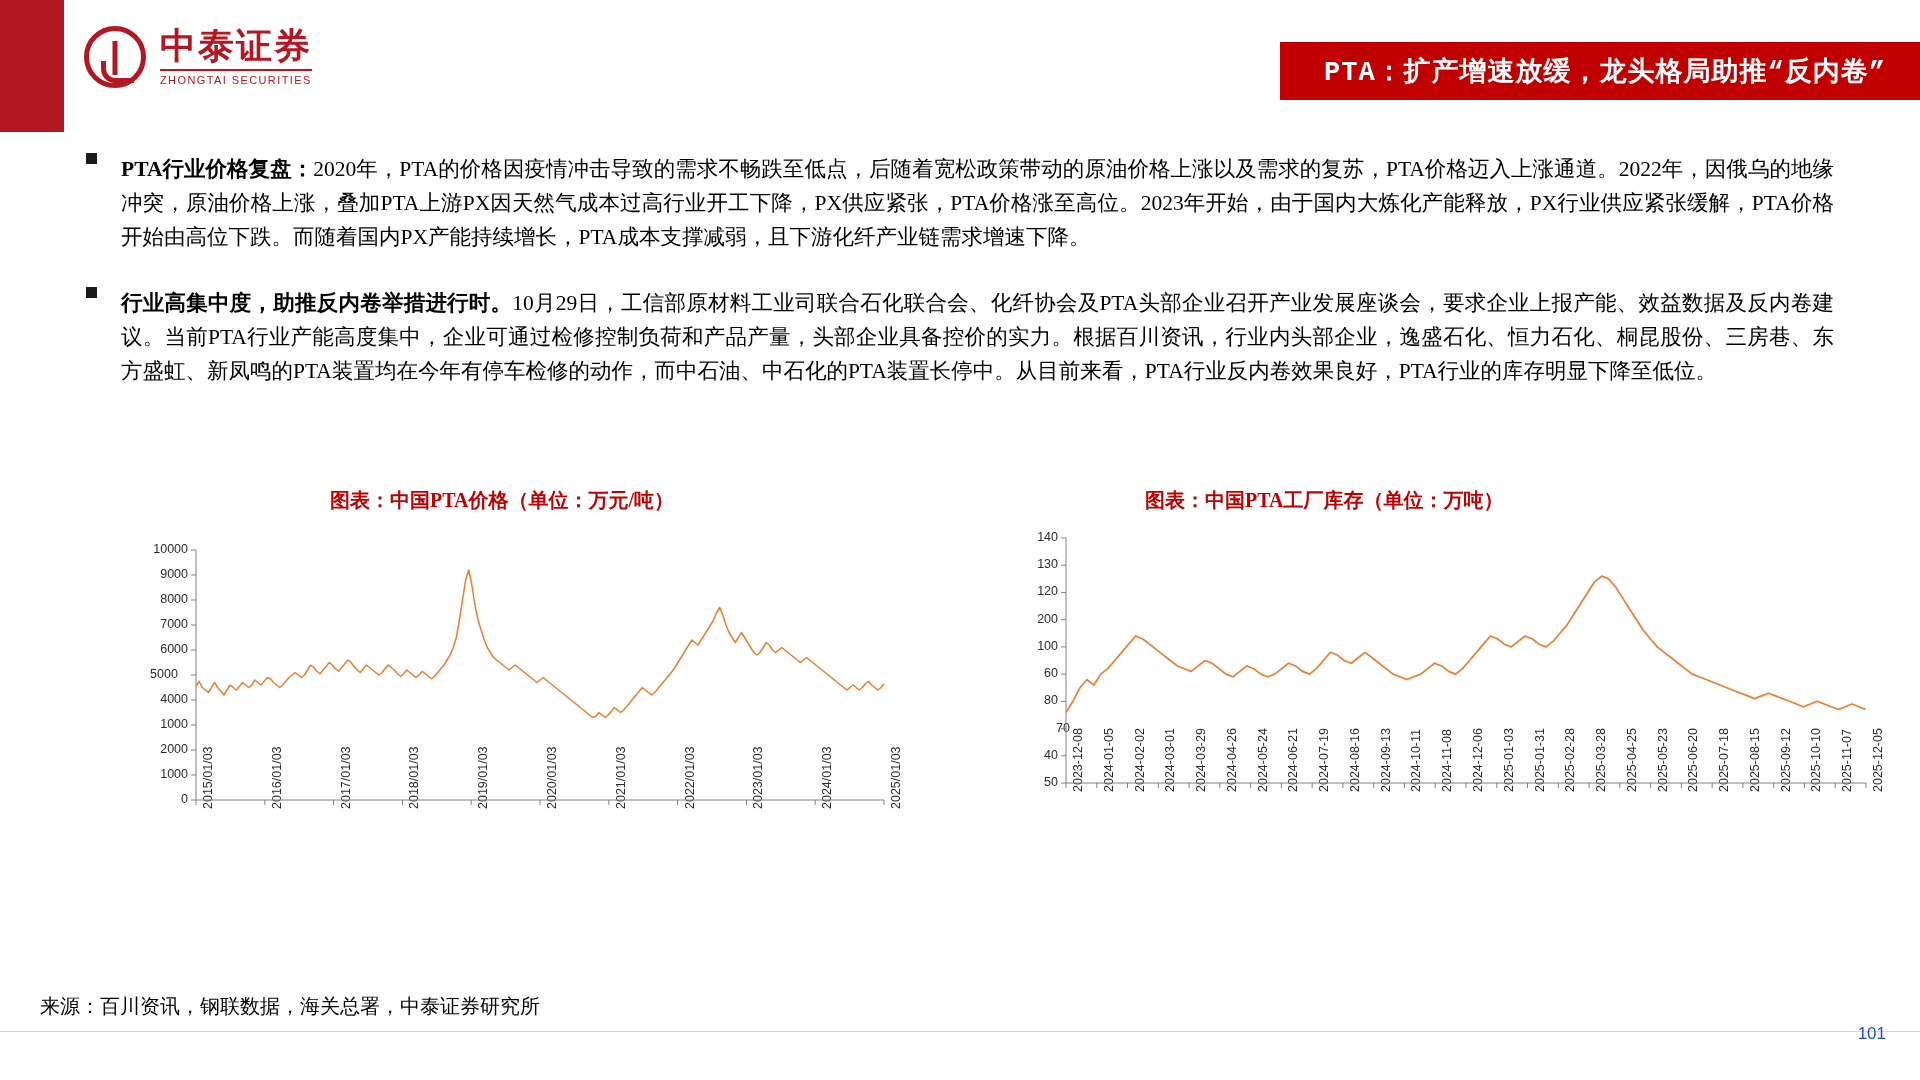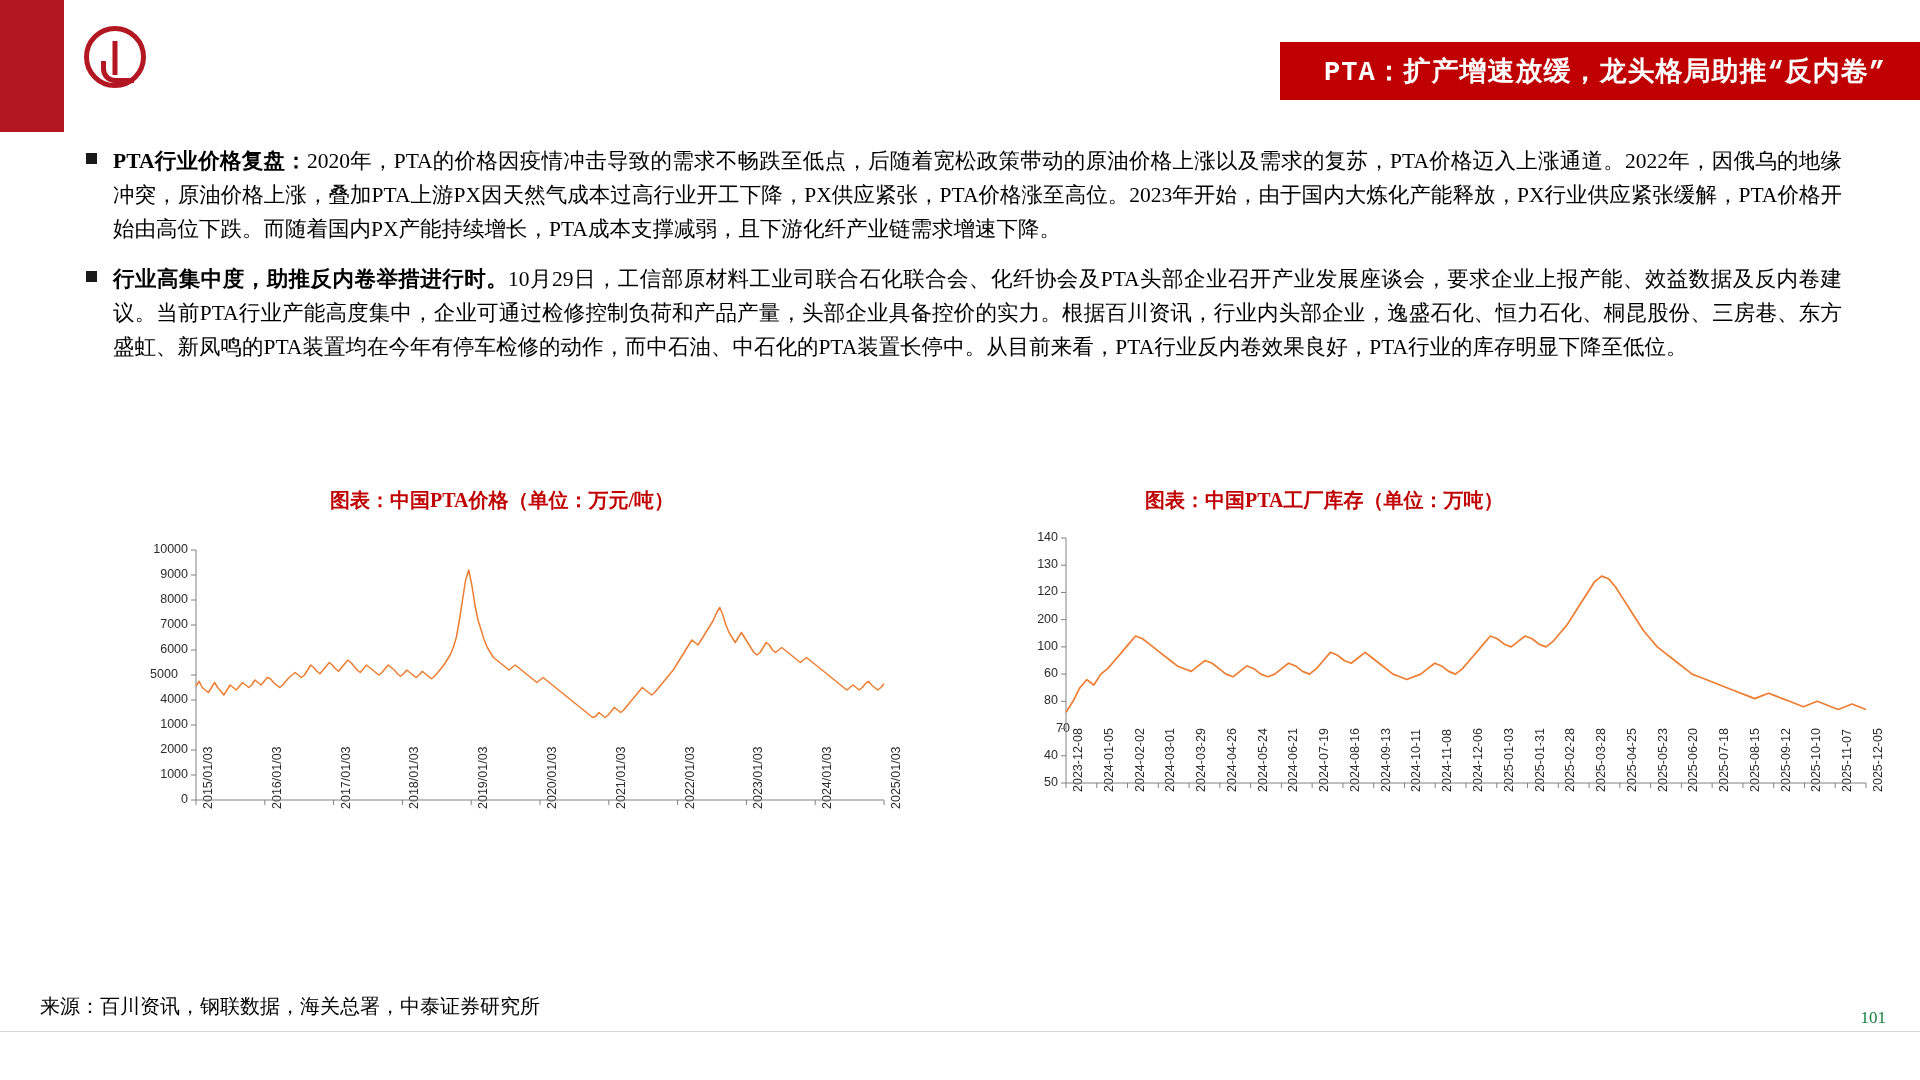--- a/index.html
+++ b/index.html
@@ -67,21 +67,21 @@
   .body{
     position:absolute;left:86px;top:140px;width:1760px;
   }
   .bullet{
     display:flex;align-items:flex-start;margin-bottom:8px;
   }
   .bullet .sq{
     width:11px;height:11px;background:#1a1a1a;margin-top:13px;margin-right:12px;flex:0 0 auto;
   }
   .bullet p{
-    margin:4px;font-size:21.5px;line-height:34px;color:#000000;text-align:justify;
+    margin:12px;font-size:21.5px;line-height:34px;color:#000000;text-align:justify;
     font-family:"Liberation Serif","DejaVu Serif",serif;
   }
   .bullet p b{font-weight:bold;}
 
   
   .cap{
     position:absolute;font-size:20px;font-weight:bold;color:#c00000;
     font-family:"Liberation Serif","DejaVu Serif",serif;white-space:nowrap;
   }
   .cap-left{left:330px;top:487px;}
@@ -105,34 +105,38 @@
 
   
   .source{
     position:absolute;left:40px;bottom:60px;font-size:20px;color:#000;
     font-family:"Liberation Serif","DejaVu Serif",serif;
   }
   .footer-rule{
     position:absolute;left:0;bottom:48px;width:1920px;height:1px;background:#d9d9d9;
   }
   .page-no{
-    position:absolute;right:34px;bottom:52px;font-size:17px;color:#15803d;
-    font-family:Liberation Serif, serif;
+    position:absolute;right:34px;bottom:36px;font-size:17px;color:#1d4ed8;
+    font-family:Liberation Sans, sans-serif;
   }
 </style>
 </head>
 <body>
 
 <div class="slide">
 
   <div class="left-band-lower"></div>
   <div class="left-band"></div>
 
   <div class="logo">
     <div class="logo-mark"></div>
+    <div class="logo-text">
+      <div class="logo-cn">中泰证券</div>
+      <div class="logo-en">ZHONGTAI SECURITIES</div>
+    </div>
   </div>
 
   <div class="title-banner">
     <div class="t">PTA：扩产增速放缓，龙头格局助推“反内卷”</div>
   </div>
 
   <div class="body">
     <div class="bullet">
       <div class="sq"></div>
       <p><b>PTA行业价格复盘：</b><span>2020年，PTA的价格因疫情冲击导致的需求不畅跌至低点，后随着宽松政策带动的原油价格上涨以及需求的复苏，PTA价格迈入上涨通道。2022年，因俄乌的地缘冲突，原油价格上涨，叠加PTA上游PX因天然气成本过高行业开工下降，PX供应紧张，PTA价格涨至高位。2023年开始，由于国内大炼化产能释放，PX行业供应紧张缓解，PTA价格开始由高位下跌。而随着国内PX产能持续增长，PTA成本支撑减弱，且下游化纤产业链需求增速下降。</span></p>

